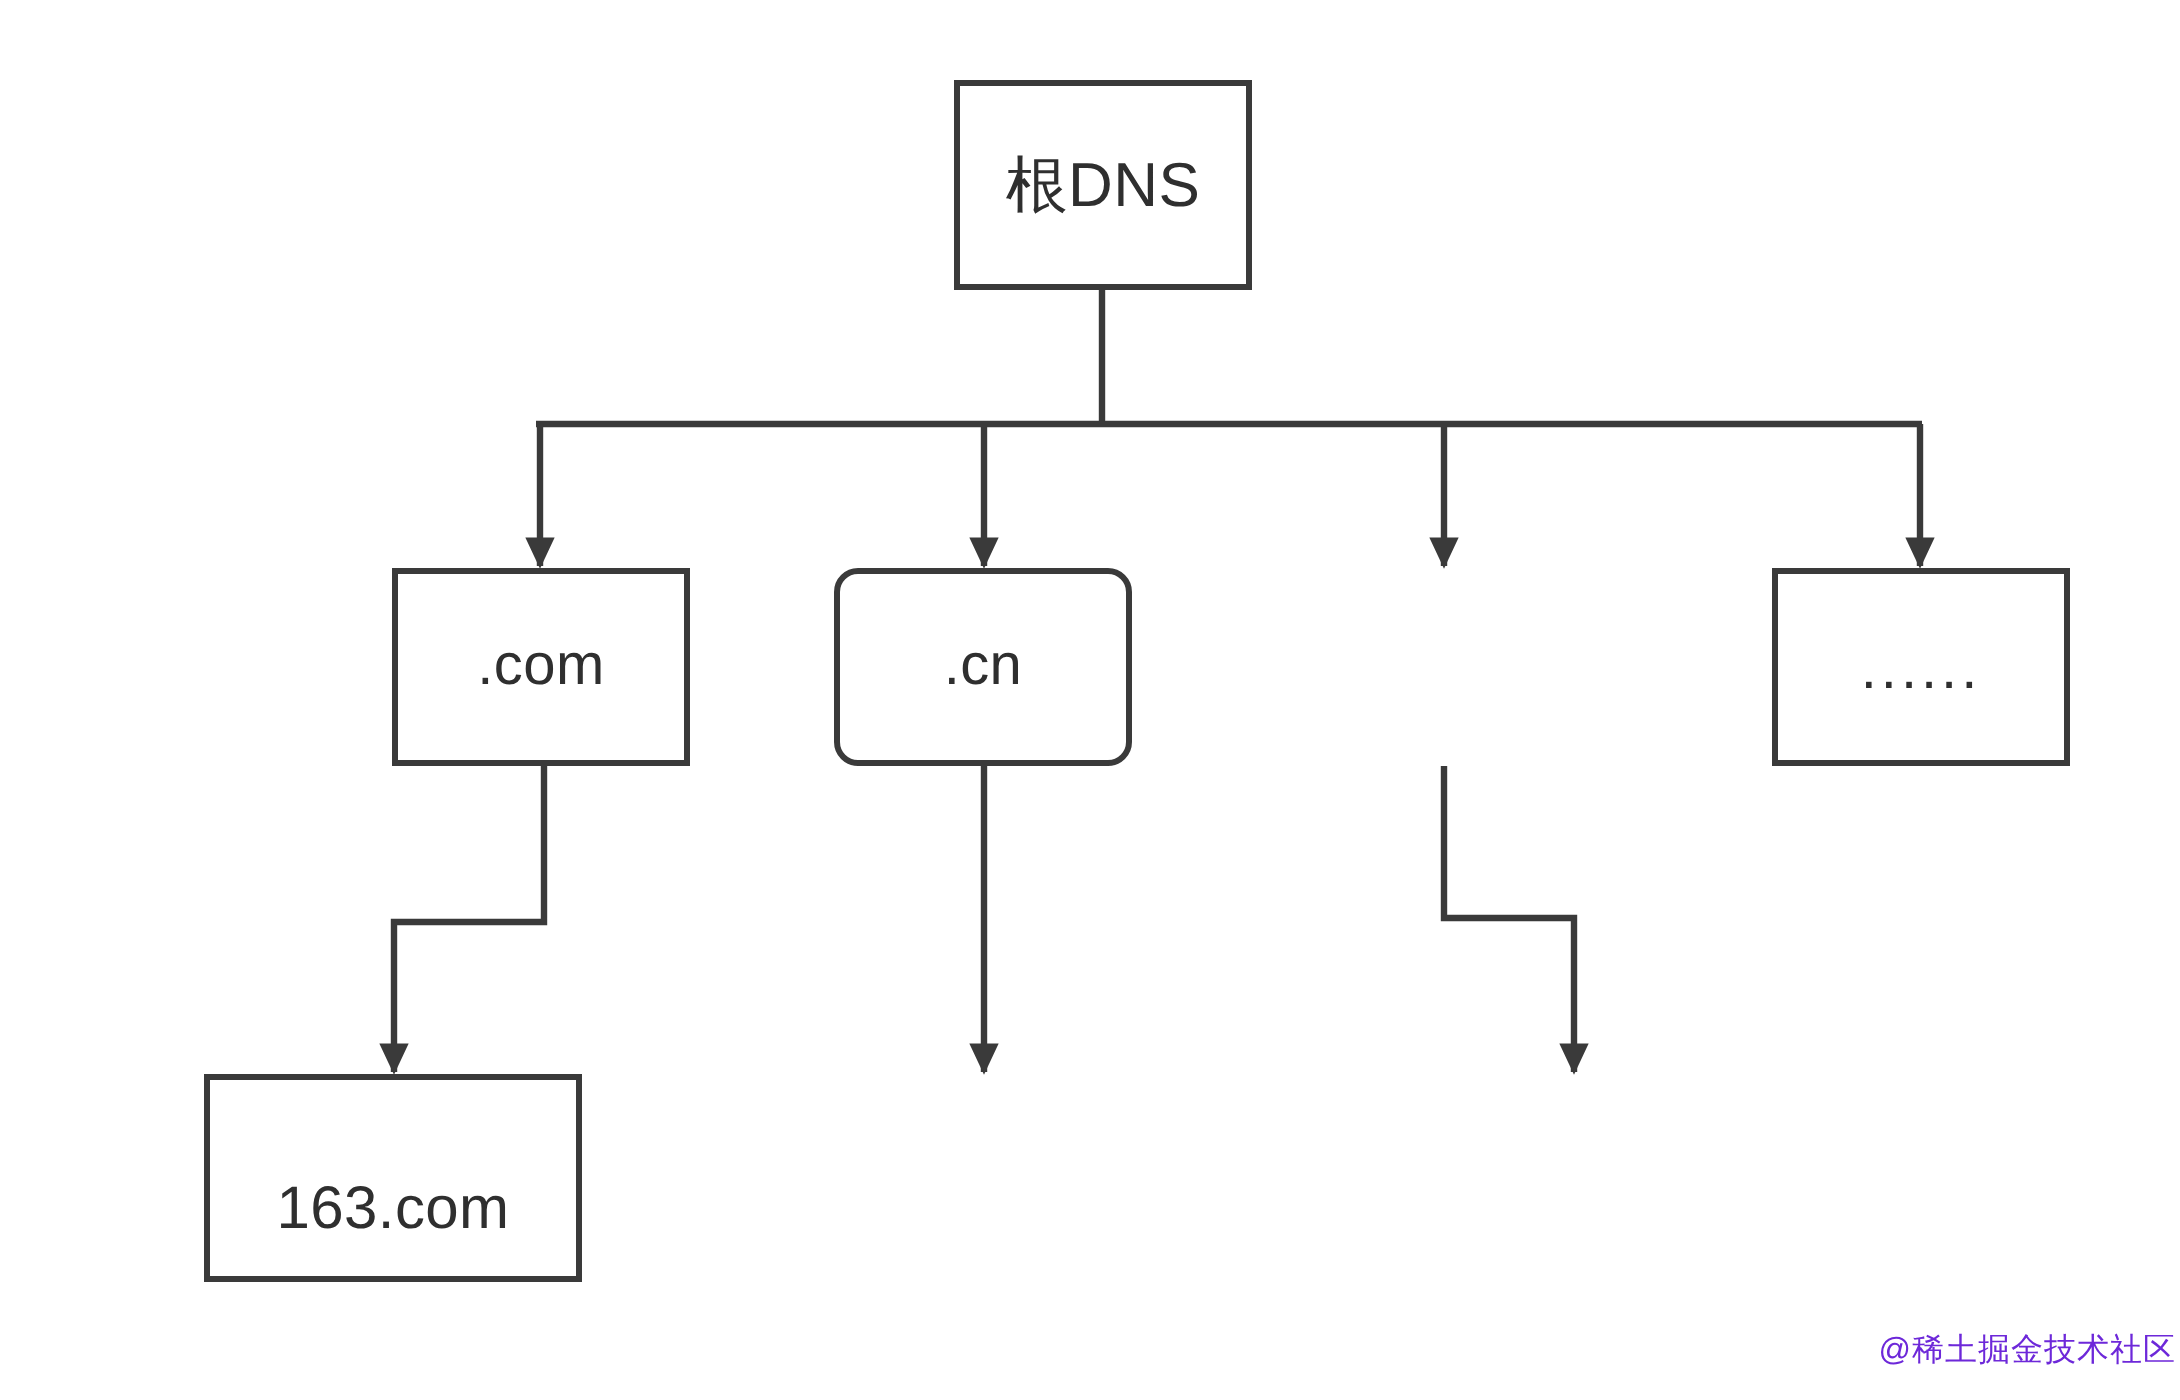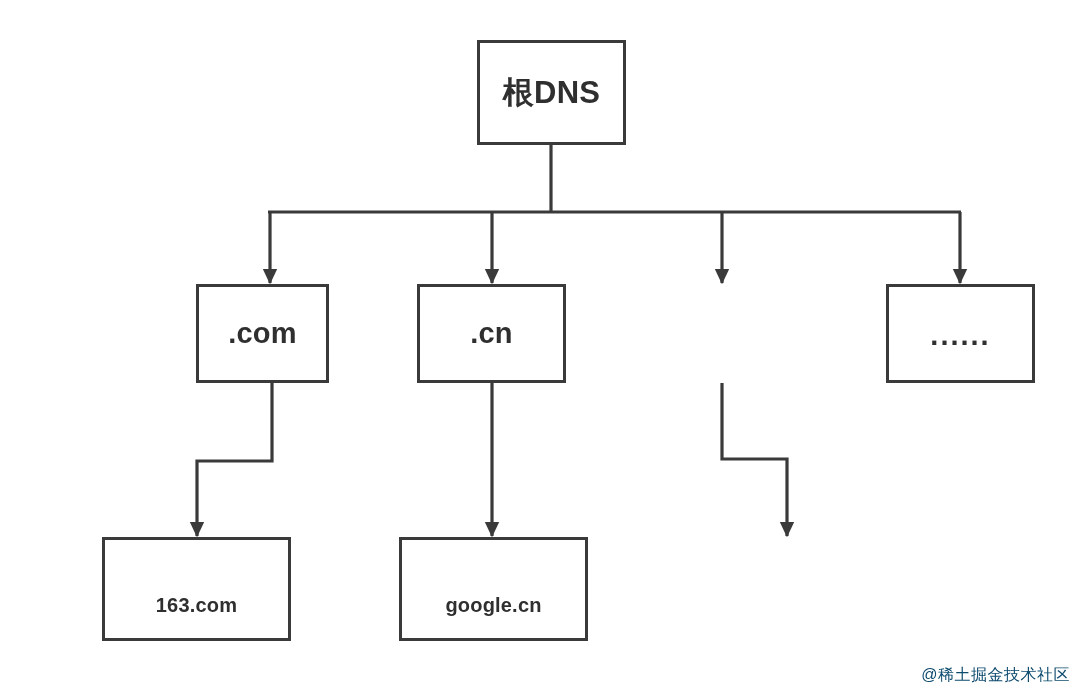--- a/index.html
+++ b/index.html
@@ -29,40 +29,40 @@
     position: absolute;
     box-sizing: border-box;
     background: #ffffff;
     border: 3px solid #3a3a3a;
     display: flex;
     align-items: center;
     justify-content: center;
   }
   .node-label {
     color: #2f2f2f;
-    font-weight: bold;
+    font-weight: normal;
     letter-spacing: 0.2px;
     white-space: nowrap;
     line-height: 1;
   }
   .lvl0 .node-label { font-size: 31px; }
   .lvl1 .node-label { font-size: 29px; }
-  .lvl2 .node-label { font-size: 20px; margin-top: 31px; }
+  .lvl2 .node-label { font-size: 30px; margin-top: 31px; }
   .dots-label {
     font-size: 27px;
     letter-spacing: 2px;
     position: relative;
     top: 2px;
   }
   #watermark {
     position: absolute;
-    right: 20px;
+    right: 2px;
     bottom: 14px;
     font-size: 16px;
-    color: #0c4a6e;
+    color: #6d28d9;
     white-space: nowrap;
     letter-spacing: 0.5px;
   }
 </style>
 </head>
 <body>
 
 <div id="canvas">
 
   <svg id="edges" viewBox="0 0 1090 700" width="1090" height="700" aria-hidden="true">
@@ -88,37 +88,34 @@
       <path d="M 492 383 L 492 536" marker-end="url(#arrowhead)"></path>
 
       <path d="M 722 383 L 722 459 L 787 459 L 787 536" marker-end="url(#arrowhead)"></path>
     </g>
   </svg>
 
   <div class="node lvl0" style="left:477px; top:40px; width:149px; height:105px;">
     <span class="node-label">根DNS</span>
   </div>
 
-  <div class="node lvl1" style="left:196px; top:284px; width:133px; height:99px;align-items:center;">
+  <div class="node lvl1" style="left:196px; top:284px; width:149px; height:99px;align-items:center;">
     <span class="node-label">.com</span>
   </div>
 
-  <div class="node lvl1" style="left:417px; top:284px; width:149px; height:99px;">
+  <div class="node lvl1" style="left:417px; top:284px; width:149px; height:99px;border-radius:12px;">
     <span class="node-label">.cn</span>
   </div>
 
 
   <div class="node lvl1" style="left:886px; top:284px; width:149px; height:99px;">
     <span class="node-label dots-label">......</span>
   </div>
 
   <div class="node lvl2" style="left:102px; top:537px; width:189px; height:104px;">
     <span class="node-label">163.com</span>
   </div>
 
-  <div class="node lvl2" style="left:399px; top:537px; width:189px; height:104px;">
-    <span class="node-label">google.cn</span>
-  </div>
 
 
   <div id="watermark">@稀土掘金技术社区</div>
 
 </div>
 
 </body></html>

